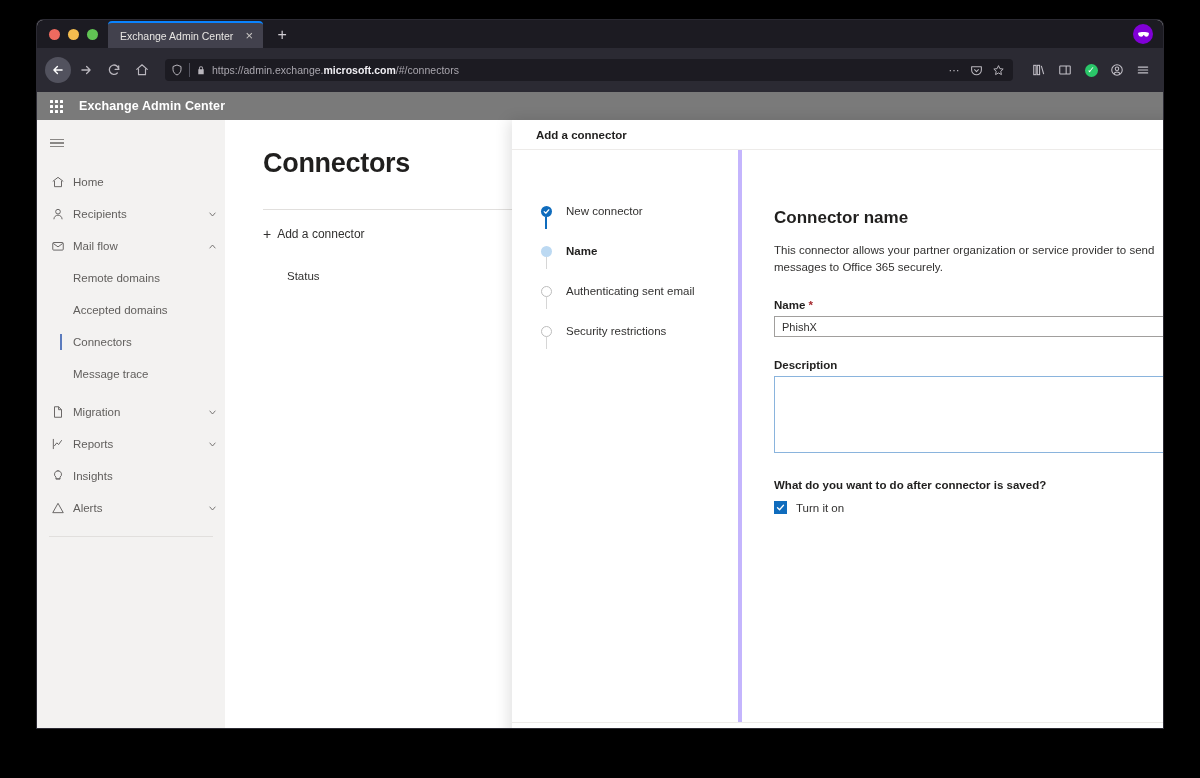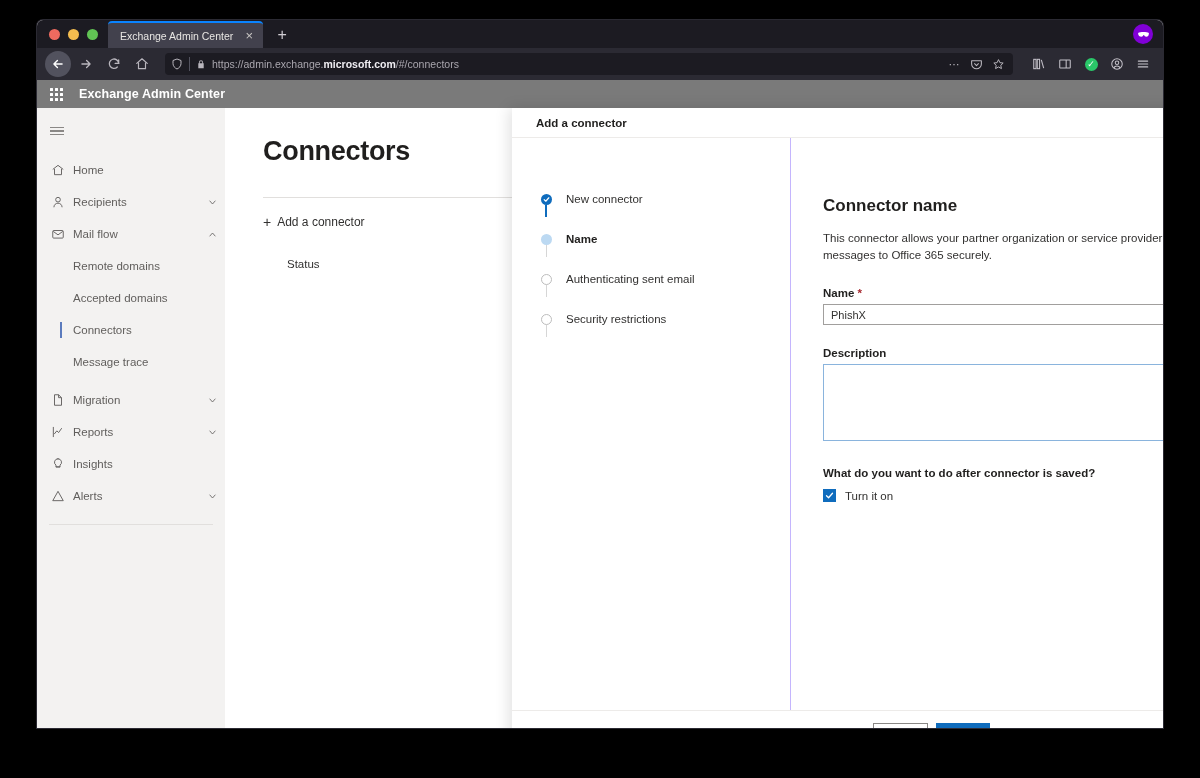--- a/index.html
+++ b/index.html
@@ -69,21 +69,21 @@
   .mask-badge {
     position: absolute; right: 10px; top: 4px;
     width: 20px; height: 20px; border-radius: 50%;
     background: #8000d7;
     display: flex; align-items: center; justify-content: center;
   }
   .mask-badge svg { width: 13px; height: 13px; }
 
   
   .navbar {
-    height: 32px;
+    height: 44px;
     background: #2b2a33;
     display: flex; align-items: center;
     padding: 0 8px;
     gap: 2px;
   }
   .nav-btn {
     width: 26px; height: 26px;
     display: flex; align-items: center; justify-content: center;
     border-radius: 4px;
     color: #b9b6bd;
@@ -270,22 +270,22 @@
     flex-shrink: 0;
   }
   .modal-title {
     font-size: 11.5px; font-weight: bold; color: #201f1e;
     flex: 1;
   }
   .modal-body { flex: 1; display: flex; min-height: 0; }
 
   
   .stepper {
-    width: 279px;
-    border-right: 1px solid #c4b5fd;
+    width: 230px;
+    border-right: 4px solid #c4b5fd;
     padding: 55px 0 0 24px;
     flex-shrink: 0;
   }
   .step {
     display: flex; align-items: flex-start;
     height: 40px;
     position: relative;
   }
   .step-marker {
     width: 20px; display: flex; justify-content: center;

